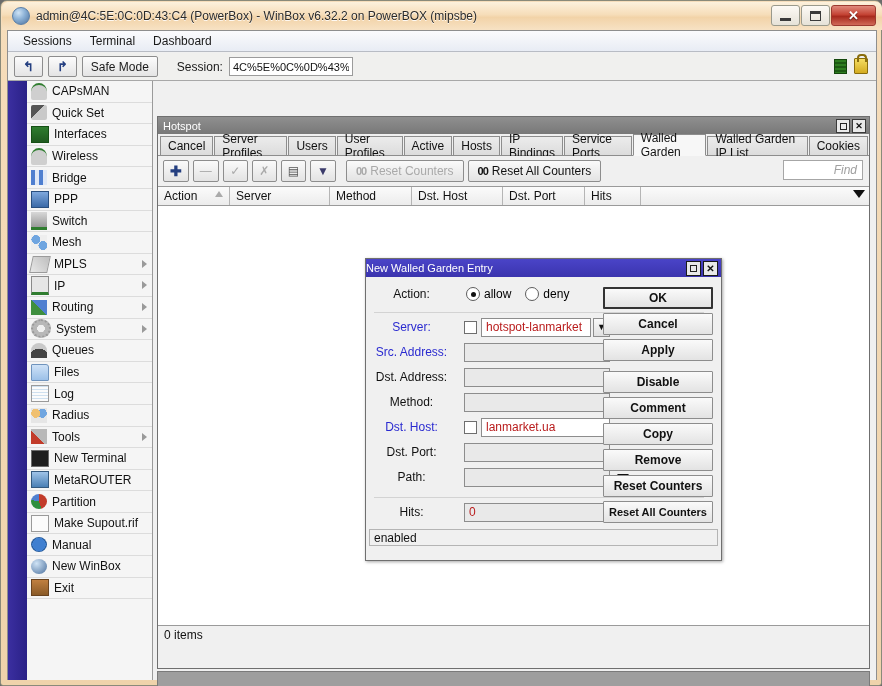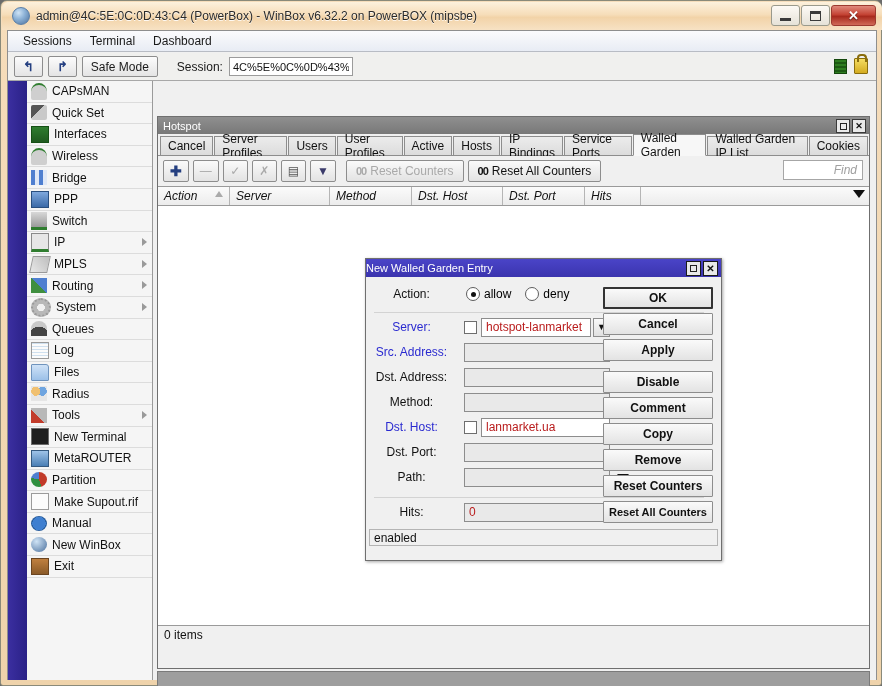--- a/index.html
+++ b/index.html
@@ -172,21 +172,21 @@
   .cnt0{font-weight:bold;font-size:11px;margin-right:4px;letter-spacing:-1px;}
   #find-box{
     position:absolute;right:6px;top:4px;width:80px;height:20px;
     box-sizing:border-box;border:1px solid #a6a6a6;background:#fff;
     font-size:12px;color:#a0a0a0;font-style:italic;
     display:flex;align-items:center;justify-content:flex-end;padding-right:5px;
   }
   #hs-headrow{
     height:18px;background:linear-gradient(#fbfbfb,#ececec);
     border-top:1px solid #9a9a9a;border-bottom:1px solid #9a9a9a;
-    display:flex;align-items:center;font-size:12px;color:#111;position:relative;font-style:italic;
+    display:flex;align-items:center;font-size:12px;color:#111;position:relative;
   }
   .hcol{
     height:18px;box-sizing:border-box;border-right:1px solid #b5b5b5;
     display:flex;align-items:center;padding-left:6px;position:relative;
   }
   .sortmark{position:absolute;right:6px;top:4px;width:0;height:0;
     border-left:4px solid transparent;border-right:4px solid transparent;
     border-bottom:6px solid #aaa;}
   #hs-grid{background:#fff;height:419px;border-bottom:1px solid #9a9a9a;}
   #hs-status{
@@ -329,50 +329,54 @@
           </div>
           <div class="menu-item">
             <span class="mic" style="background:linear-gradient(#7fa8dd,#3b6aa8);border:1px solid #2a4f7f;"></span>
             <span class="mlabel">PPP</span>
           </div>
           <div class="menu-item">
             <span class="mic" style="background:linear-gradient(#d8d8d8,#9a9a9a);border-bottom:3px solid #2f7d2f;"></span>
             <span class="mlabel">Switch</span>
           </div>
           <div class="menu-item">
+            <span class="mic" style="background:radial-gradient(circle at 30% 30%,#6fa5e0 28%,transparent 29%),radial-gradient(circle at 75% 70%,#6fa5e0 28%,transparent 29%),#eee;"></span>
+            <span class="mlabel">Mesh</span>
+          </div>
+          <div class="menu-item">
+            <span class="mic" style="background:linear-gradient(45deg,#e8e8e8,#bdbdbd);border:1px solid #9a9a9a;transform:skewX(-12deg);"></span>
+            <span class="mlabel">MPLS</span>
+            <i class="mchev"></i>
+          </div>
+          <div class="menu-item">
             <span class="mic" style="background:#e6e6e6;border:1px solid #8a8a8a;border-bottom:3px solid #2f7d2f;"></span>
             <span class="mlabel">IP</span>
             <i class="mchev"></i>
           </div>
           <div class="menu-item">
-            <span class="mic" style="background:linear-gradient(45deg,#e8e8e8,#bdbdbd);border:1px solid #9a9a9a;transform:skewX(-12deg);"></span>
-            <span class="mlabel">MPLS</span>
-            <i class="mchev"></i>
-          </div>
-          <div class="menu-item">
             <span class="mic" style="background:linear-gradient(45deg,#3f8f3f 0 50%,#4f7fd0 50% 100%);"></span>
             <span class="mlabel">Routing</span>
             <i class="mchev"></i>
           </div>
           <div class="menu-item">
             <span class="mic" style="background:radial-gradient(circle,#f0f0f0 35%,#b8b8b8 36%);border-radius:50%;border:2px dotted #9a9a9a;"></span>
             <span class="mlabel">System</span>
             <i class="mchev"></i>
           </div>
           <div class="menu-item">
             <span class="mic" style="background:radial-gradient(circle at 50% 100%,#444 55%,#c9c9c9 56%);border-radius:50% 50% 0 0;"></span>
             <span class="mlabel">Queues</span>
           </div>
           <div class="menu-item">
+            <span class="mic" style="background:linear-gradient(#cfe2f7,#9cc0e8);border:1px solid #6f93bd;border-radius:1px 3px 1px 1px;"></span>
+            <span class="mlabel">Files</span>
+          </div>
+          <div class="menu-item">
             <span class="mic" style="background:#fbfbfb;border:1px solid #9a9a9a;background-image:repeating-linear-gradient(#cfe0ef 0 1px,transparent 1px 3px);"></span>
             <span class="mlabel">Log</span>
-          </div>
-          <div class="menu-item">
-            <span class="mic" style="background:linear-gradient(#cfe2f7,#9cc0e8);border:1px solid #6f93bd;border-radius:1px 3px 1px 1px;"></span>
-            <span class="mlabel">Files</span>
           </div>
           <div class="menu-item">
             <span class="mic" style="background:radial-gradient(circle at 30% 35%,#f0c070 30%,transparent 31%),radial-gradient(circle at 70% 35%,#6fa5e0 30%,transparent 31%),#e6e6e6;"></span>
             <span class="mlabel">Radius</span>
           </div>
           <div class="menu-item">
             <span class="mic" style="background:linear-gradient(45deg,#c23b2a 0 45%,#b8b8b8 45% 100%);"></span>
             <span class="mlabel">Tools</span>
             <i class="mchev"></i>
           </div>

